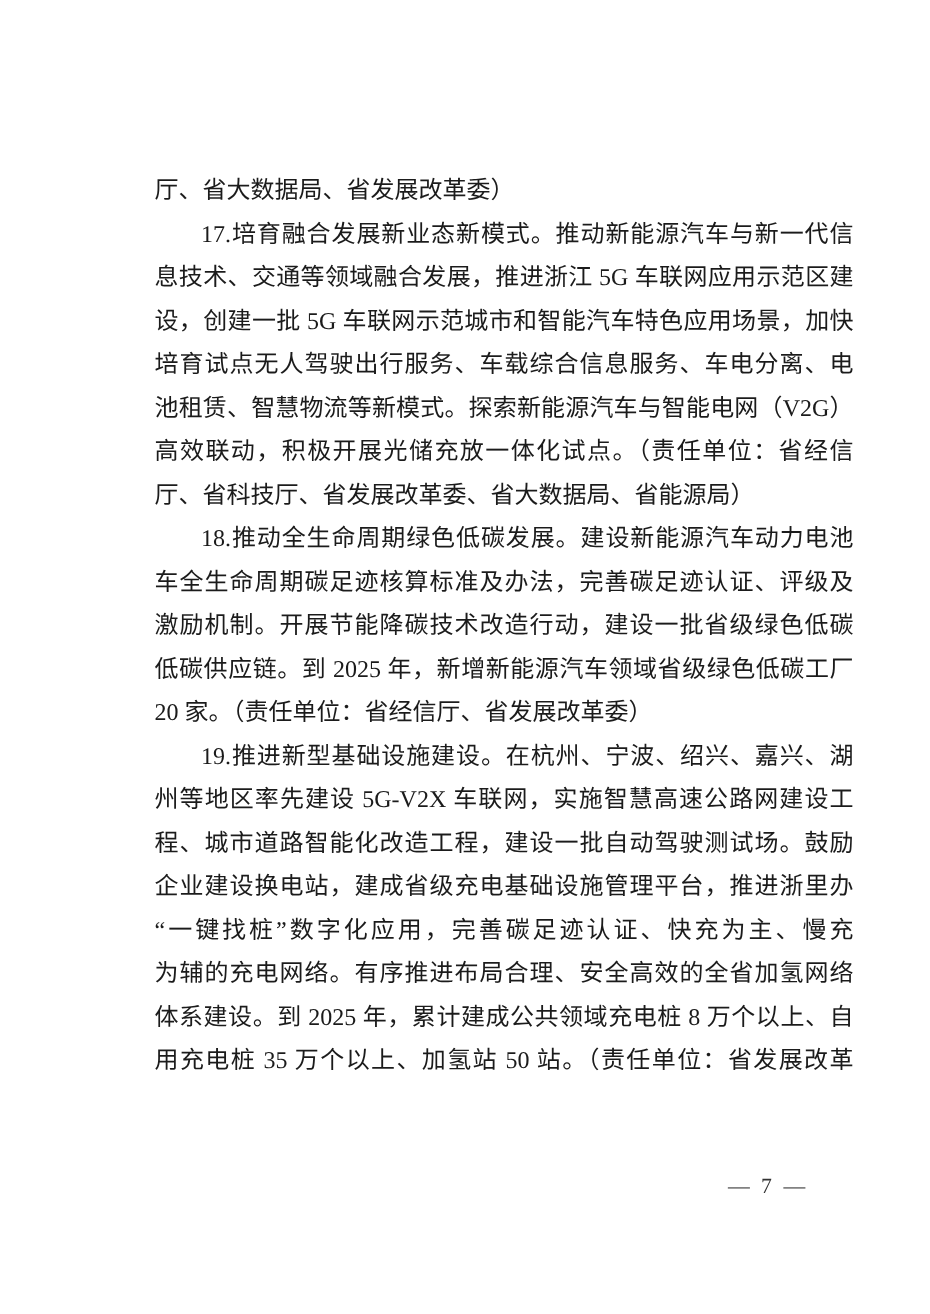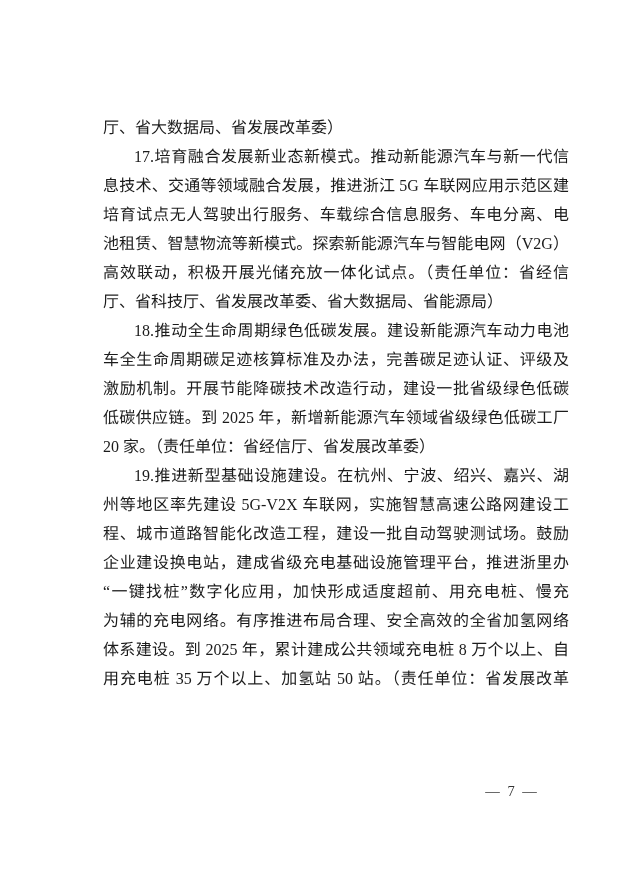--- a/index.html
+++ b/index.html
@@ -61,40 +61,41 @@
 <div class="page">
   <div class="text-block">
 
     <section>
       <div class="ln">厅、省大数据局、省发展改革委）</div>
     </section>
 
     <section>
       <div class="ln j ind">17.培育融合发展新业态新模式。推动新能源汽车与新一代信</div>
       <div class="ln j">息技术、交通等领域融合发展，推进浙江 5G 车联网应用示范区建</div>
+      <div class="ln j">设，创建一批 5G 车联网示范城市和智能汽车特色应用场景，加快</div>
       <div class="ln j">培育试点无人驾驶出行服务、车载综合信息服务、车电分离、电</div>
       <div class="ln j">池租赁、智慧物流等新模式。探索新能源汽车与智能电网（V2G）</div>
       <div class="ln j">高效联动，积极开展光储充放一体化试点。（责任单位：省经信</div>
       <div class="ln">厅、省科技厅、省发展改革委、省大数据局、省能源局）</div>
     </section>
 
     <section>
       <div class="ln j ind">18.推动全生命周期绿色低碳发展。建设新能源汽车动力电池</div>
       <div class="ln j">车全生命周期碳足迹核算标准及办法，完善碳足迹认证、评级及</div>
       <div class="ln j">激励机制。开展节能降碳技术改造行动，建设一批省级绿色低碳</div>
       <div class="ln j">低碳供应链。到 2025 年，新增新能源汽车领域省级绿色低碳工厂</div>
       <div class="ln">20 家。（责任单位：省经信厅、省发展改革委）</div>
     </section>
 
     <section>
       <div class="ln j ind">19.推进新型基础设施建设。在杭州、宁波、绍兴、嘉兴、湖</div>
       <div class="ln j">州等地区率先建设 5G-V2X 车联网，实施智慧高速公路网建设工</div>
       <div class="ln j">程、城市道路智能化改造工程，建设一批自动驾驶测试场。鼓励</div>
       <div class="ln j">企业建设换电站，建成省级充电基础设施管理平台，推进浙里办</div>
-      <div class="ln j">“一键找桩”数字化应用，加快形成适度超前、用充电桩、慢充</div>
+      <div class="ln j">“一键找桩”数字化应用，完善碳足迹认证、快充为主、慢充</div>
       <div class="ln j">为辅的充电网络。有序推进布局合理、安全高效的全省加氢网络</div>
       <div class="ln j">体系建设。到 2025 年，累计建成公共领域充电桩 8 万个以上、自</div>
       <div class="ln j">用充电桩 35 万个以上、加氢站 50 站。（责任单位：省发展改革</div>
     </section>
 
   </div>
 
   <div class="page-footer">— 7 —</div>
 </div>
 

